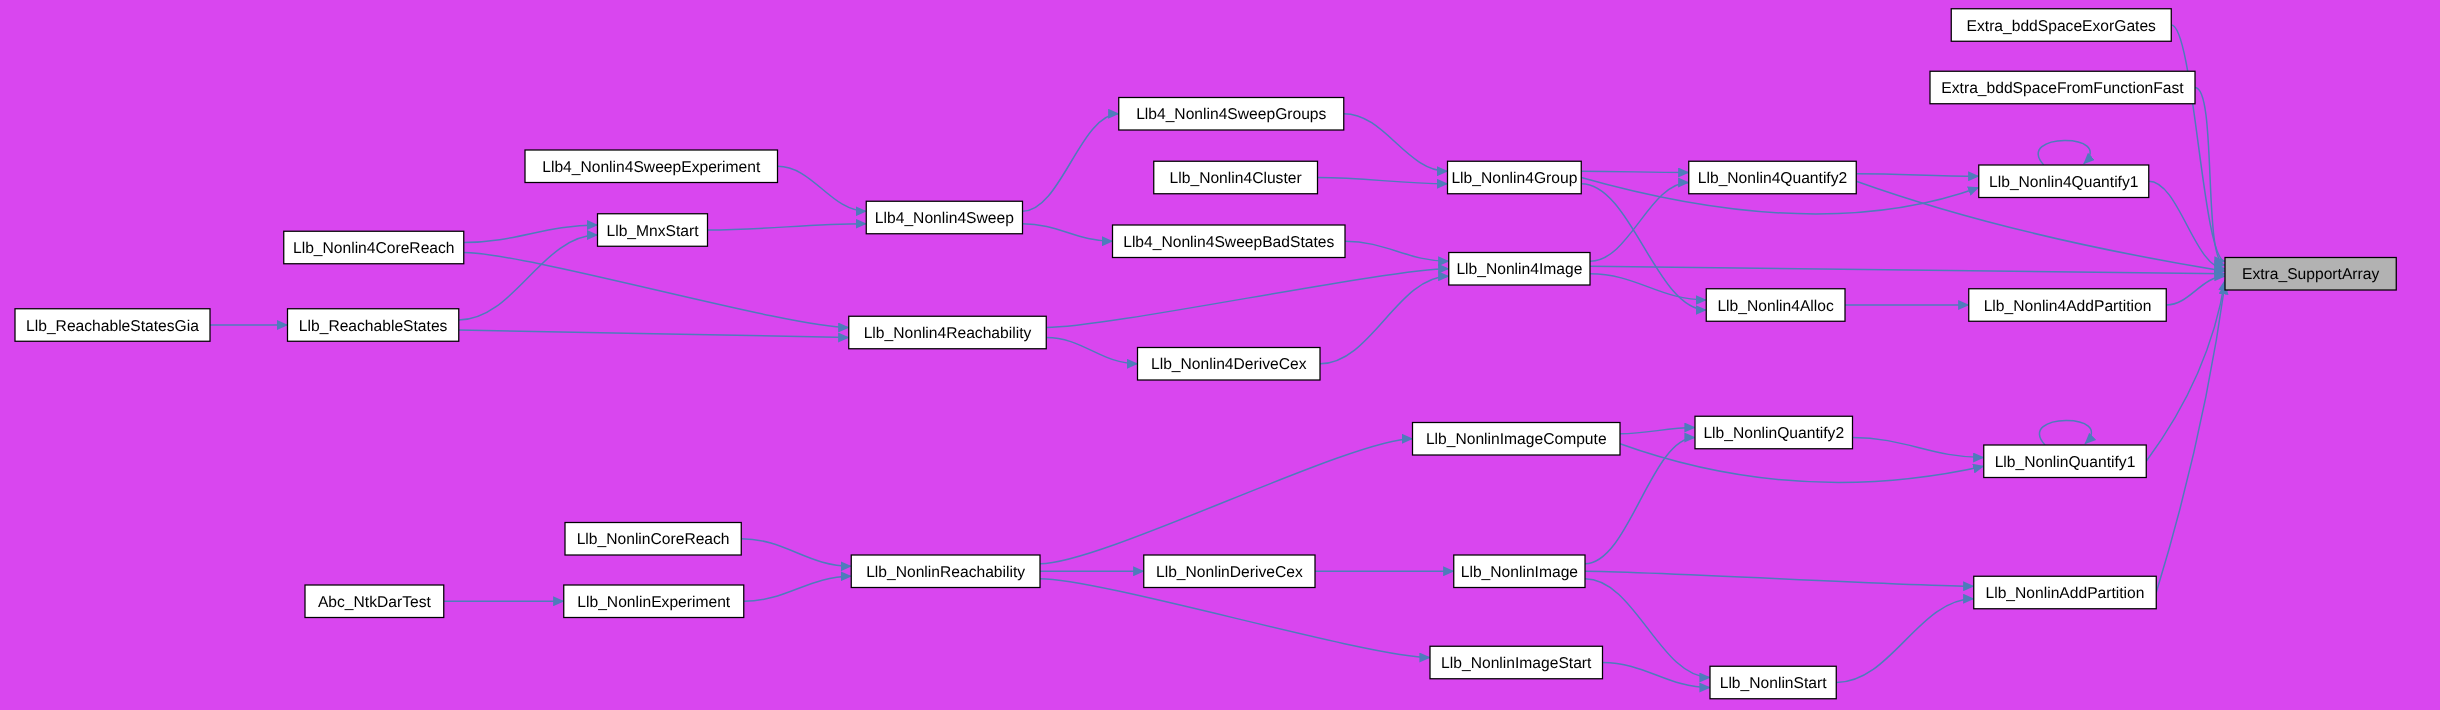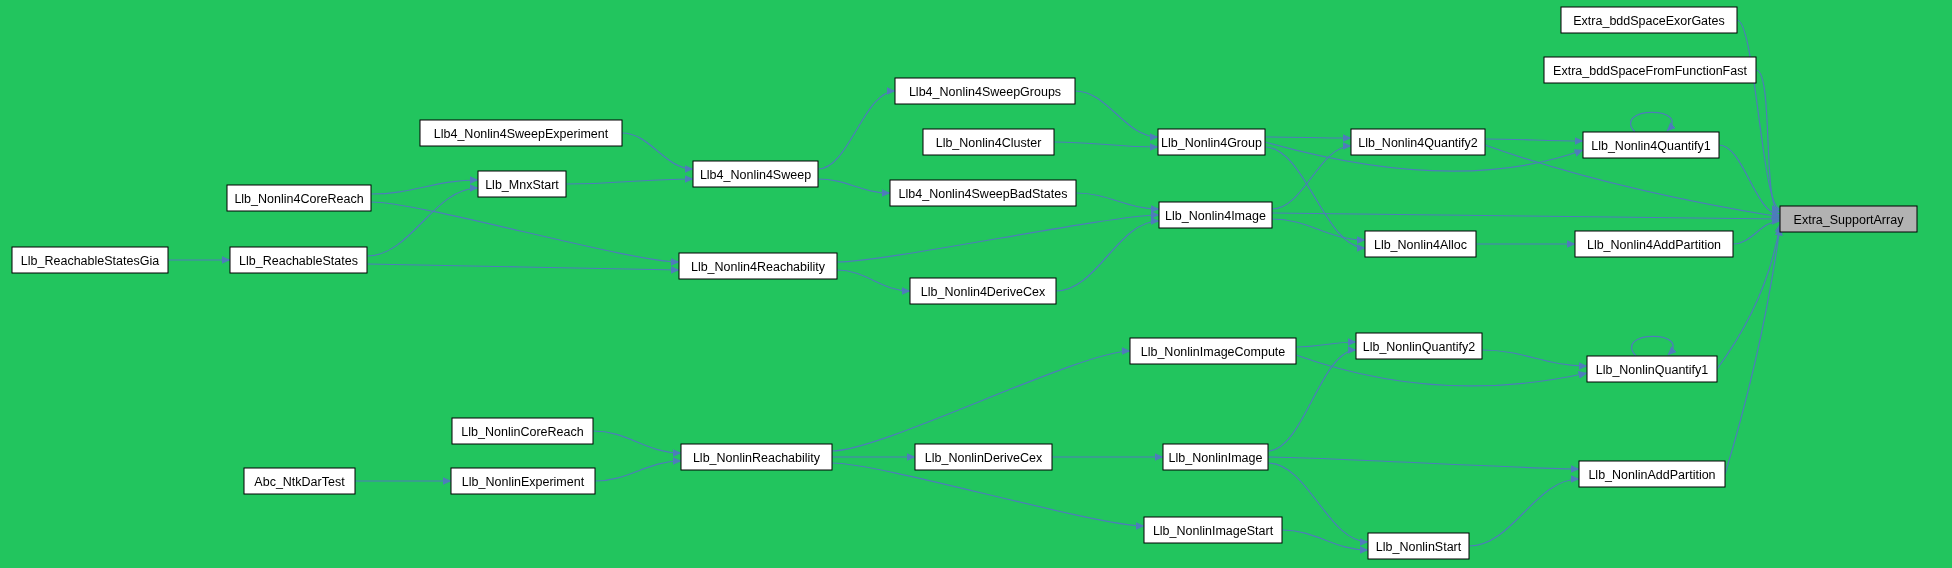--- a/index.html
+++ b/index.html
@@ -1,16 +1,16 @@
 <!DOCTYPE html>
 <html><head>
 <meta charset="utf-8">
 <style>
   html,body{margin:0;padding:0;background:#000;}
-  .stage{position:relative;width:1952px;height:568px;background:#22c55e;overflow:hidden;
+  .stage{position:relative;width:1952px;height:568px;background:#d946ef;overflow:hidden;
          font-family:"Liberation Sans", sans-serif;}
   svg{display:block;}
   .node-rect{cursor:pointer;}
   .node-label{pointer-events:none;}
 </style>
 </head>
 <body>
 
 <div class="stage">
   <svg width="1952" height="568" viewBox="0 0 1952 568" xmlns="http://www.w3.org/2000/svg">

